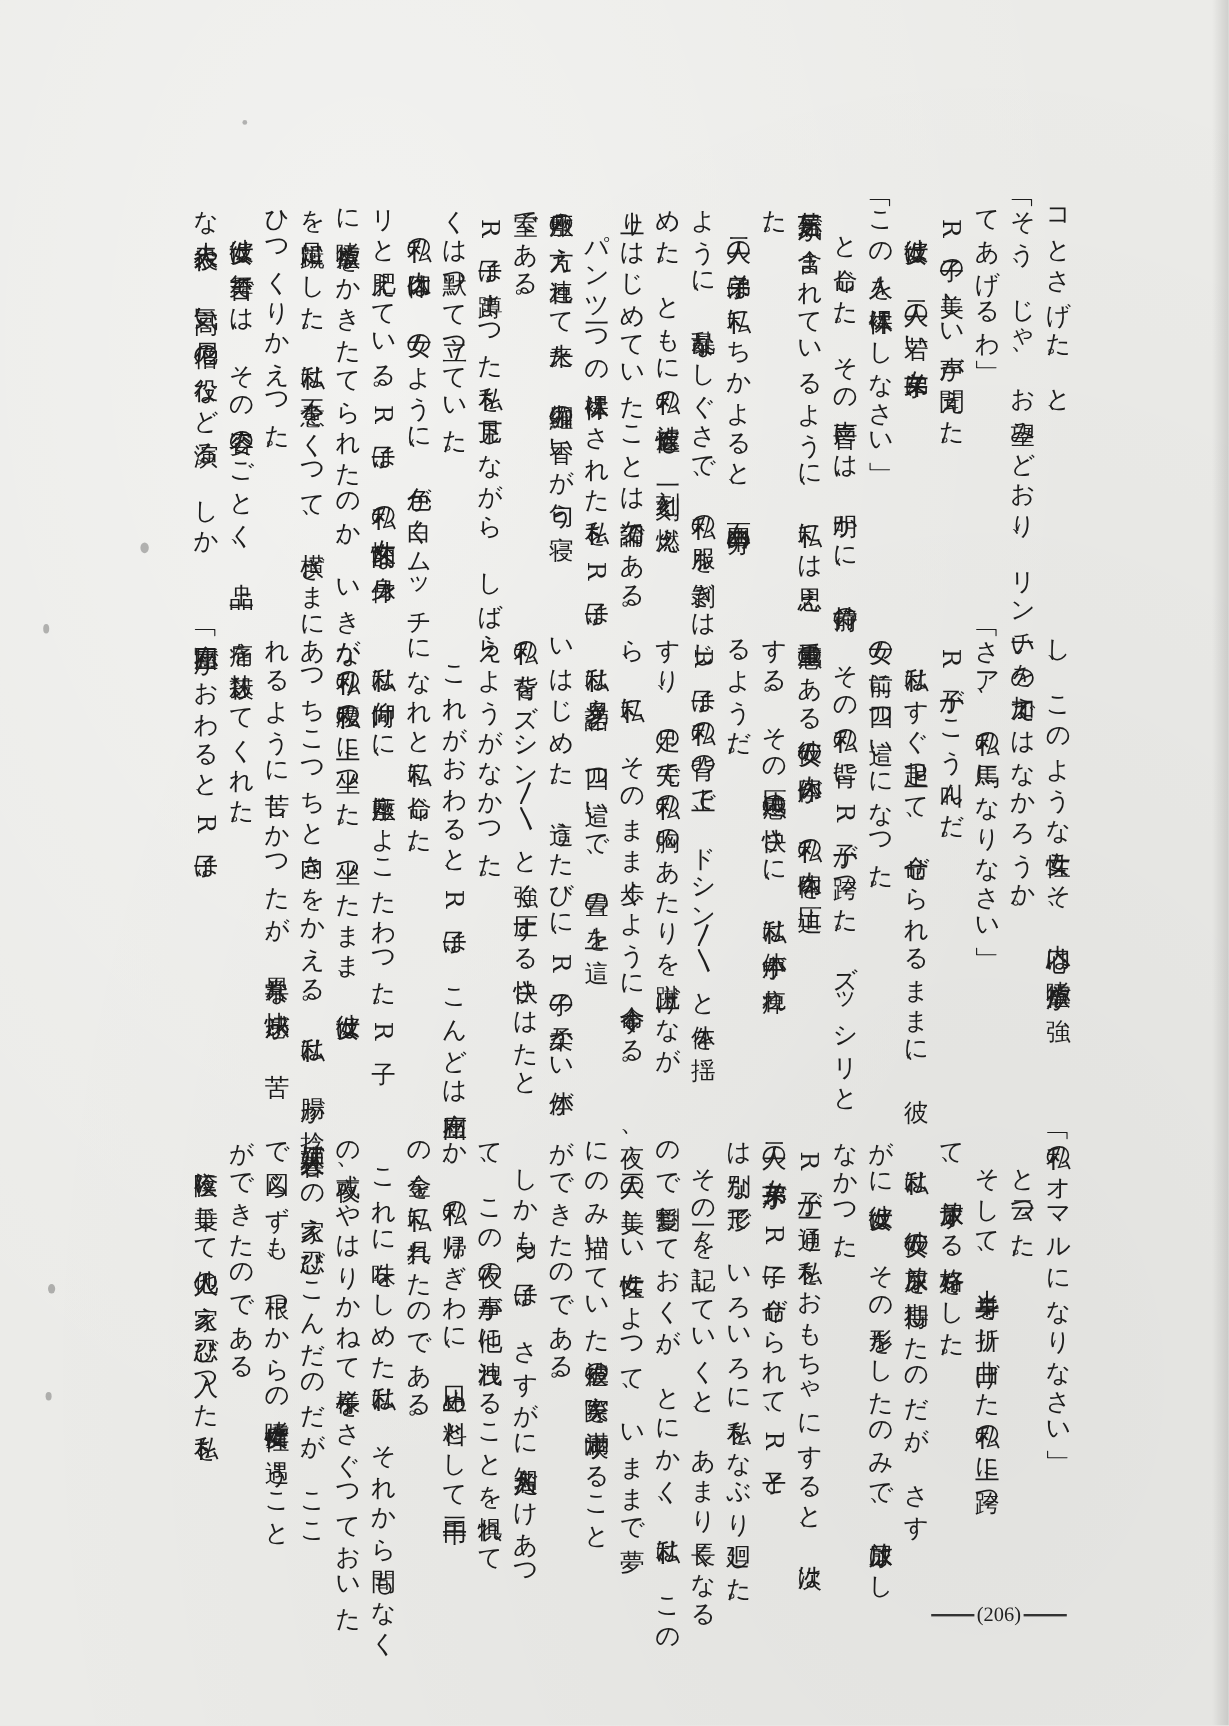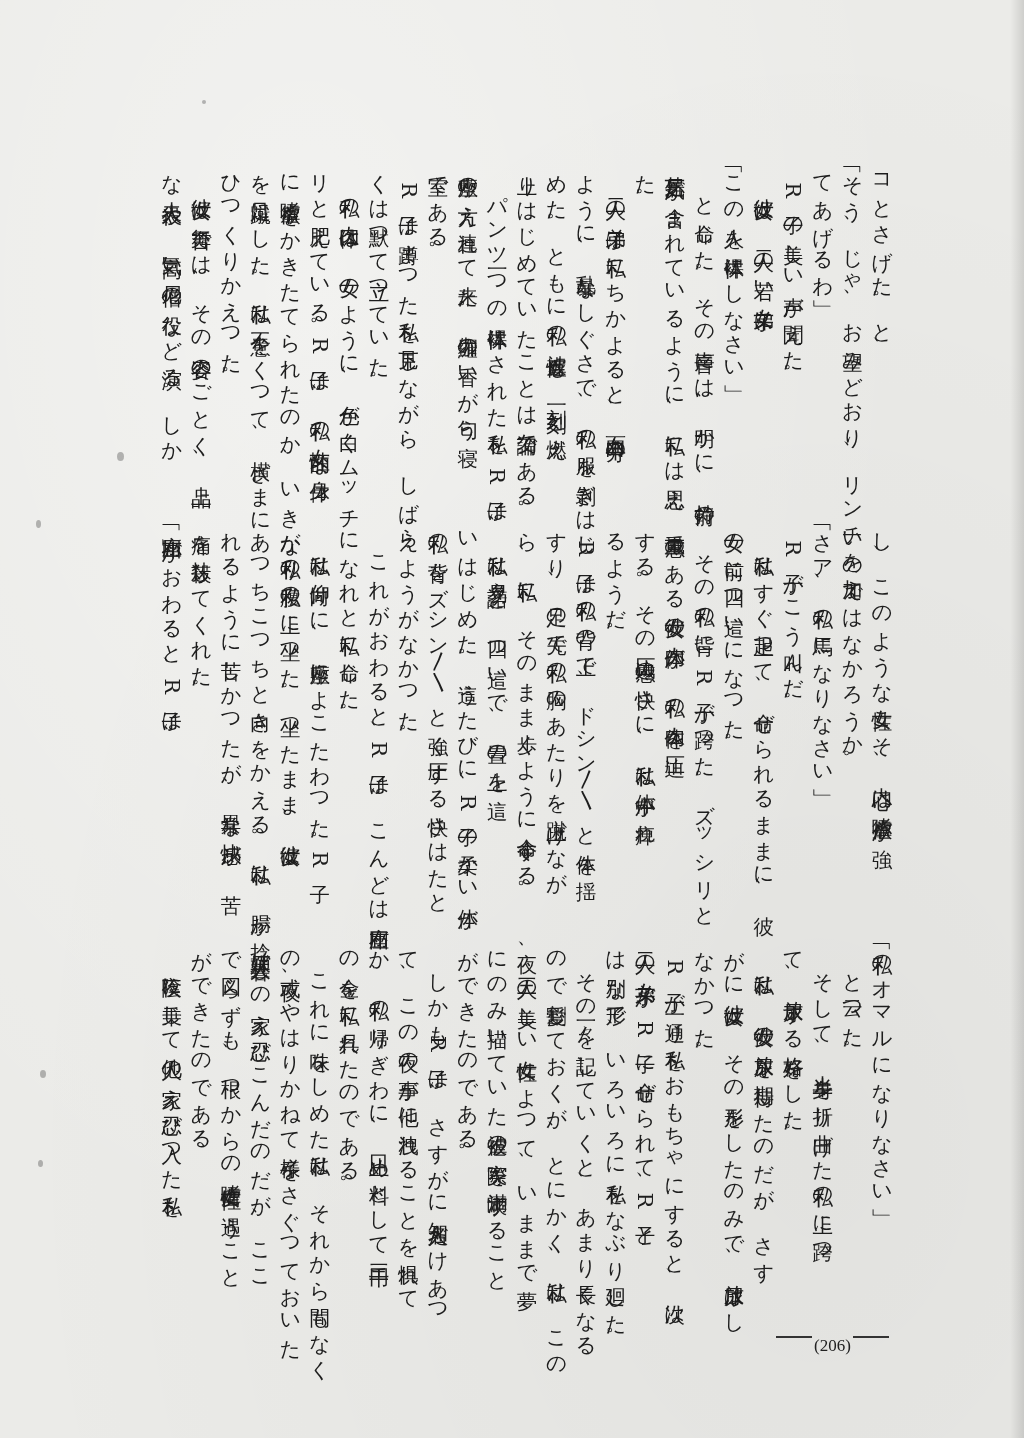--- a/index.html
+++ b/index.html
@@ -39,21 +39,21 @@
   .line {
     display: block;
     white-space: nowrap;
   }
   .page-number {
     position: absolute;
     left: 776px; top: 1336px;
     font-family: "Liberation Serif", "DejaVu Serif", serif;
     font-size: 17px;
     color: #222;
-    display: flex; align-items: flex-start; gap: 2px;
+    display: flex; align-items: center; gap: 2px;
   }
   .dash {
     display: inline-block;
     width: 36px; height: 2px; background: #333;
   }
   .speck {
     position: absolute; border-radius: 50%; background: rgba(60,60,60,0.35);
   }
 </style>
 </head>

